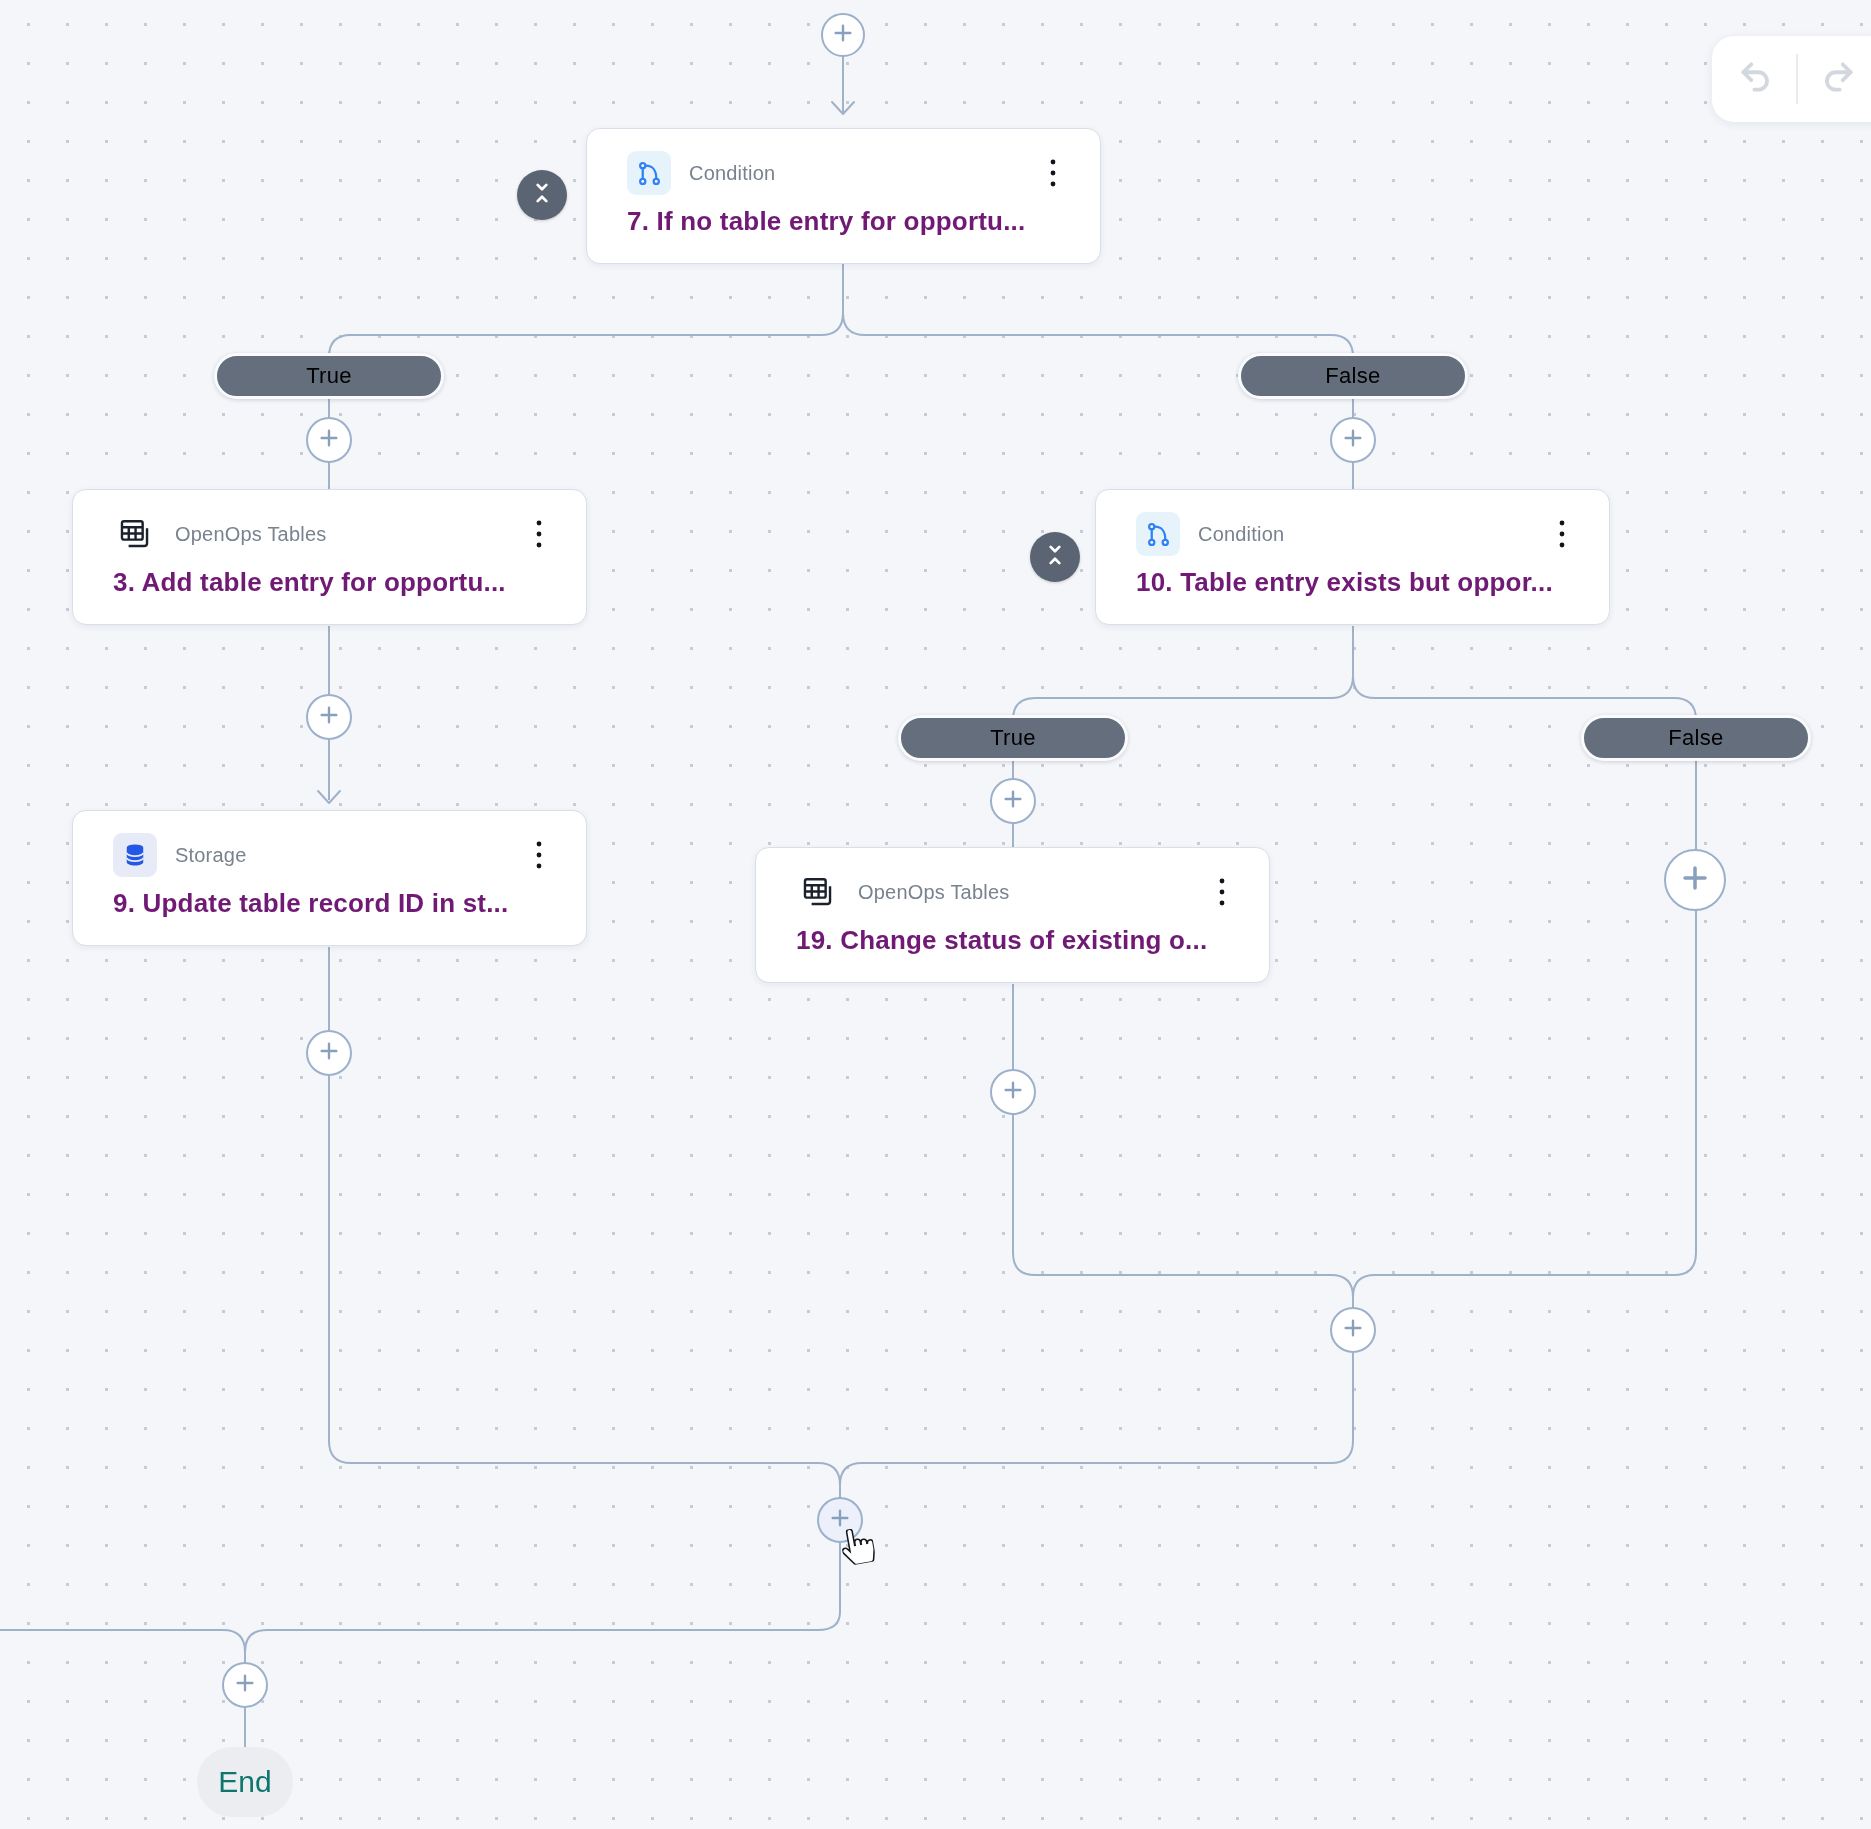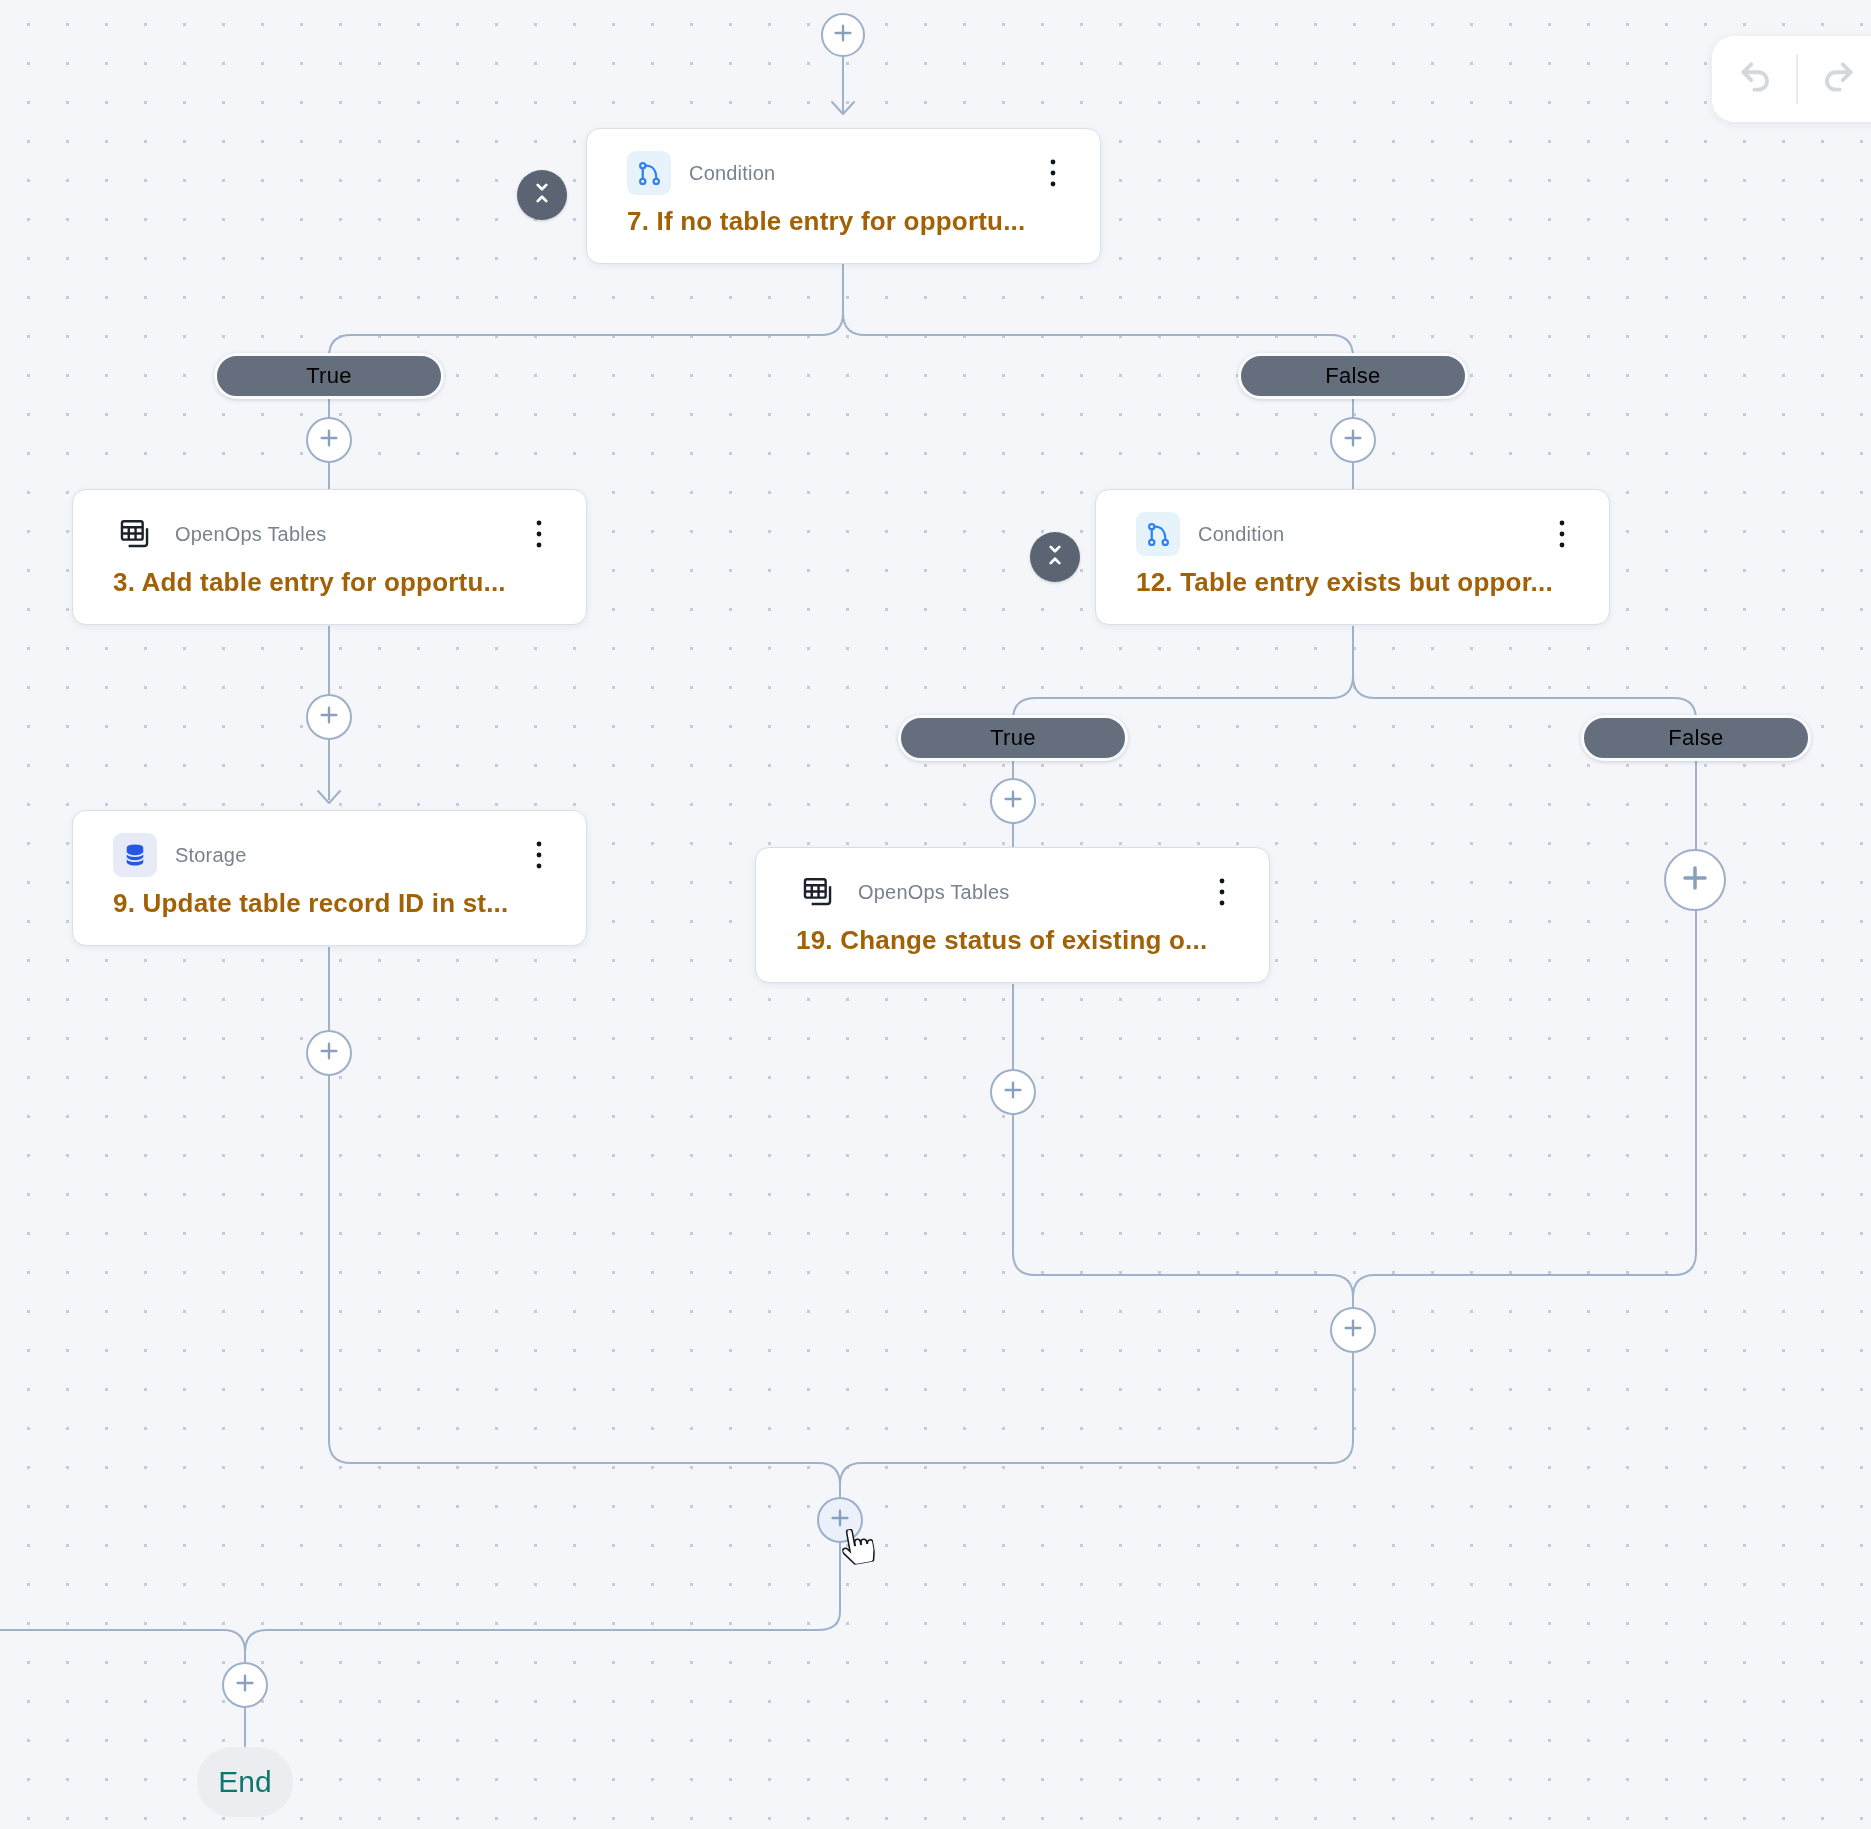--- a/index.html
+++ b/index.html
@@ -32,21 +32,21 @@
   }
   .tile-condition { background:#e7f3fb; }
   .tile-storage   { background:#e7eaf7; }
   .tile-tables    { background:transparent; }
   .type-label { font-size:20px; color:#79828f; letter-spacing:.2px; }
   .kebab {
     margin-left:auto; width:26px; height:34px; display:flex;
     align-items:center; justify-content:center; cursor:pointer; border-radius:6px;
   }
   .card-title {
-    margin-top:11px; font-size:26px; font-weight:600; color:#a16207;
+    margin-top:11px; font-size:26px; font-weight:600; color:#701a75;
     letter-spacing:.2px; white-space:nowrap; overflow:hidden;
   }
 
   
   .collapse-btn {
     position:absolute; width:50px; height:50px; border-radius:50%;
     background:#5b6472; z-index:4; display:flex; align-items:center; justify-content:center;
     cursor:pointer; box-shadow:0 1px 3px rgba(0,0,0,.18);
   }
 
@@ -262,21 +262,21 @@
       </span>
       <span class="type-label">Condition</span>
       <span class="kebab">
         <svg width="8" height="32" viewBox="0 0 8 32" fill="#10151c">
             <circle cx="4" cy="5" r="2.4"></circle>
             <circle cx="4" cy="16" r="2.4"></circle>
             <circle cx="4" cy="27" r="2.4"></circle>
           </svg>
       </span>
     </div>
-    <div class="card-title">12. Table entry exists but oppor...</div>
+    <div class="card-title">10. Table entry exists but oppor...</div>
   </div>
   <div class="collapse-btn" style="left:1030px; top:532px;">
     <span>
       <svg width="26" height="26" viewBox="0 0 24 24" fill="none" stroke="#ffffff" stroke-width="2.5" stroke-linecap="round" stroke-linejoin="round">
         <path d="M8 4.5 L12 8.5 L16 4.5"></path>
           <path d="M8 19.5 L12 15.5 L16 19.5"></path>
       </svg>
     </span>
   </div>
 

